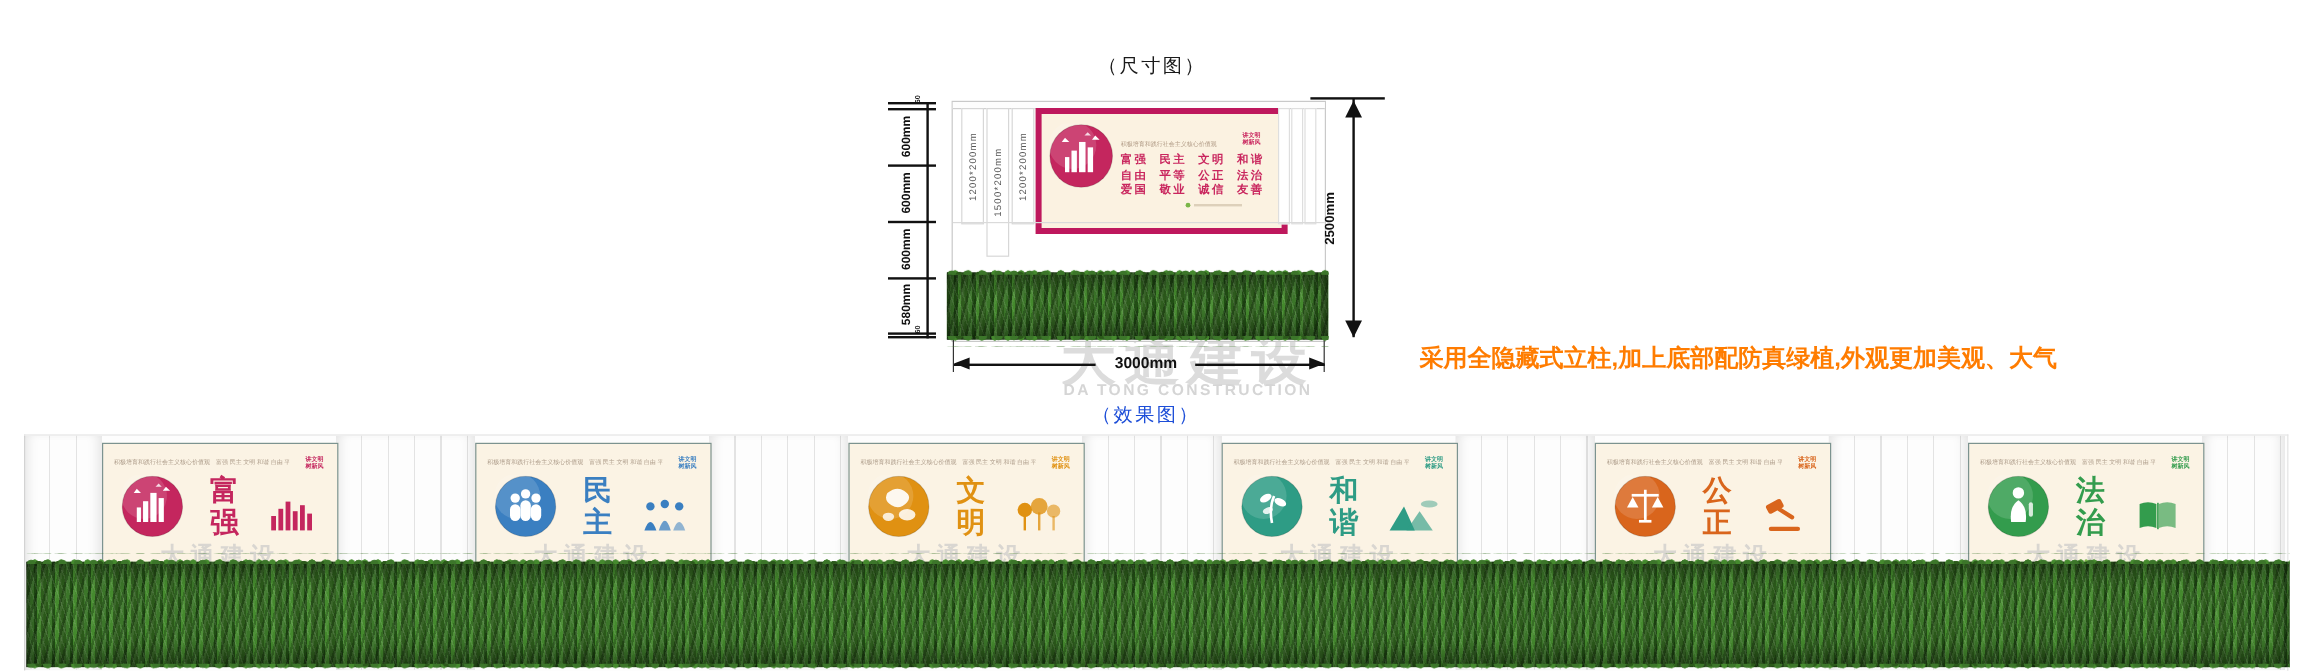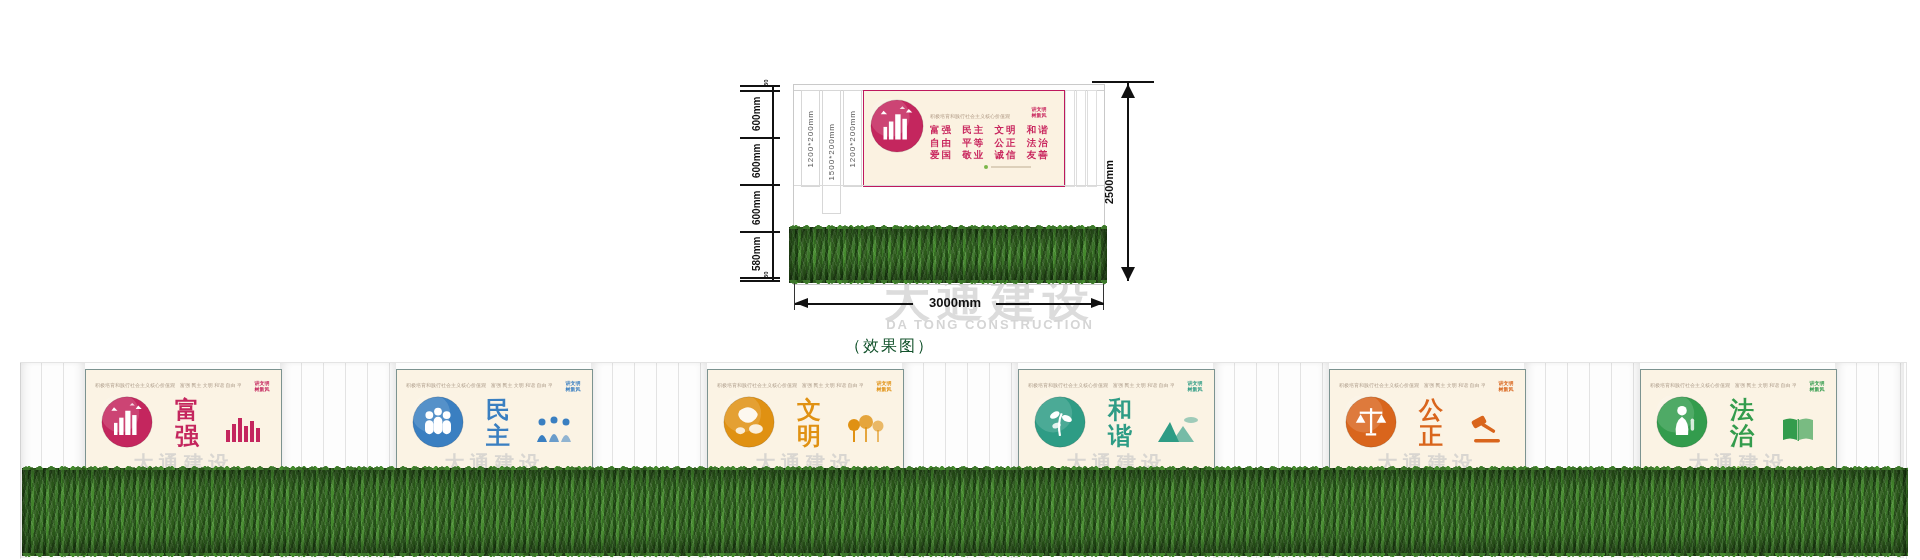--- a/index.html
+++ b/index.html
@@ -4,22 +4,22 @@
 <style>
   html,body{margin:0;padding:0;background:#fff;}
   .stage{position:relative;width:1920px;height:560px;background:#fff;overflow:hidden;
          font-family:"Liberation Sans","DejaVu Sans",sans-serif;color:#111;}
 
   
   .main-title{position:absolute;left:0;right:0;top:12px;text-align:center;
               font-size:27px;font-weight:bold;letter-spacing:3px;color:#111;}
   .sub-caption{position:absolute;left:0;right:0;top:45px;text-align:center;
                font-size:16px;color:#1a1a1a;letter-spacing:2px;}
-  .effect-caption{position:absolute;left:845px;width:220px;top:336px;
-                  font-size:16px;color:#14532d;letter-spacing:2px;z-index:3;}
+  .effect-caption{position:absolute;left:845px;width:220px;top:336px;text-align:center;
+                  font-size:16px;color:#1d4ed8;letter-spacing:2px;z-index:3;}
 
   
   .wm-cn{position:absolute;left:850px;width:280px;top:270px;text-align:center;
          font-size:46px;font-weight:bold;color:#dcdcdc;letter-spacing:7px;z-index:1;}
   .wm-en{position:absolute;left:850px;width:280px;top:317px;text-align:center;
          font-size:13px;font-weight:bold;color:#d5d5d5;letter-spacing:2px;z-index:1;}
 
   
   .note{position:absolute;top:285px;font-size:20px;font-weight:bold;white-space:nowrap;z-index:3;}
   .note-left{left:122px;}
@@ -37,21 +37,21 @@
   .wall{position:absolute;left:793px;top:84px;width:310px;height:199px;background:#fff;
         border:1px solid #c9c9c9;z-index:2;}
   .wall .toprail{position:absolute;left:0;right:0;top:0;height:5px;border-bottom:1px solid #cfcfcf;background:#fdfdfd;}
   .wall .midline{position:absolute;left:0;right:0;top:100px;height:1px;background:#dadada;}
   .strip{position:absolute;top:5px;width:17px;background:#fff;border:1px solid #d7d7d7;
          display:flex;align-items:center;justify-content:center;}
   .strip-label{font-size:8px;color:#555;letter-spacing:1px;}
   .rstrip{position:absolute;top:5px;width:8px;height:95px;background:#fff;border:1px solid #dedede;}
 
   .banner{position:absolute;left:69px;top:5px;width:200px;height:95px;background:#fbf2e1;
-          border:1px solid #be185d;}
+          border:5px solid #be185d;}
   .b-slogan{position:absolute;left:66px;top:22px;width:120px;font-size:5px;color:#b09a85;
             white-space:nowrap;overflow:hidden;}
   .b-corner{position:absolute;left:160px;top:15px;width:30px;font-size:5px;line-height:6px;
             color:#c9265e;text-align:center;font-weight:bold;}
   .b-art{position:absolute;left:6px;top:8px;}
   .b-values{position:absolute;left:66px;top:33px;font-size:9.5px;font-weight:bold;color:#c9265e;
             line-height:12.5px;letter-spacing:2px;white-space:pre;}
   .b-foot{position:absolute;left:120px;top:74px;display:flex;align-items:center;gap:3px;}
   .b-dot{width:4px;height:4px;border-radius:50%;background:#7ab648;}
   .b-bar{width:40px;height:2px;background:#ddd0ba;}
@@ -106,20 +106,21 @@
   .p-icon{position:absolute;left:136px;top:44px;}
   .p-dot{position:absolute;left:96px;top:96px;width:3px;height:3px;border-radius:50%;background:#7ab648;}
   .p-wm{position:absolute;left:0;right:0;top:80px;text-align:center;font-size:20px;font-weight:bold;
         color:#c7c7c7;opacity:.65;letter-spacing:5px;}
 </style>
 </head>
 <body>
 
 <div class="stage">
 
+  <div class="sub-caption">（尺寸图）</div>
 
   <div class="wm-cn">大通建设</div>
   <div class="wm-en">DA TONG CONSTRUCTION</div>
 
   <div class="dim-left">
       <div class="tick" style="top:0px"></div>
       <div class="dim-label vtext tiny" style="top:-10px;height:16px">60</div>
       <div class="tick" style="top:5px"></div>
       <div class="dim-label vtext " style="top:5px;height:47px">600mm</div>
       <div class="tick" style="top:52px"></div>
@@ -187,20 +188,21 @@
   </div>
 
   <div class="ext" style="left:794px"></div>
   <div class="ext" style="left:1103px"></div>
   <div class="dimline" style="left:795px;width:118px"></div>
   <div class="dimline" style="left:996px;width:108px"></div>
   <div class="arr arr-left"></div>
   <div class="arr arr-right"></div>
   <div class="dim-3000">3000mm</div>
 
+  <div class="note note-right" style="color: rgb(255, 124, 0);">采用全隐藏式立柱,加上底部配防真绿植,外观更加美观、大气</div>
 
   <div class="effect-caption">（效果图）</div>
 
   <div class="e-wall"></div>
   <div>
       <div class="gap" style="left:20px;width:65px"></div>
       <div class="gap" style="left:280px;width:116px"></div>
       <div class="gap" style="left:591px;width:116px"></div>
       <div class="gap" style="left:902px;width:116px"></div>
       <div class="gap" style="left:1213px;width:116px"></div>

